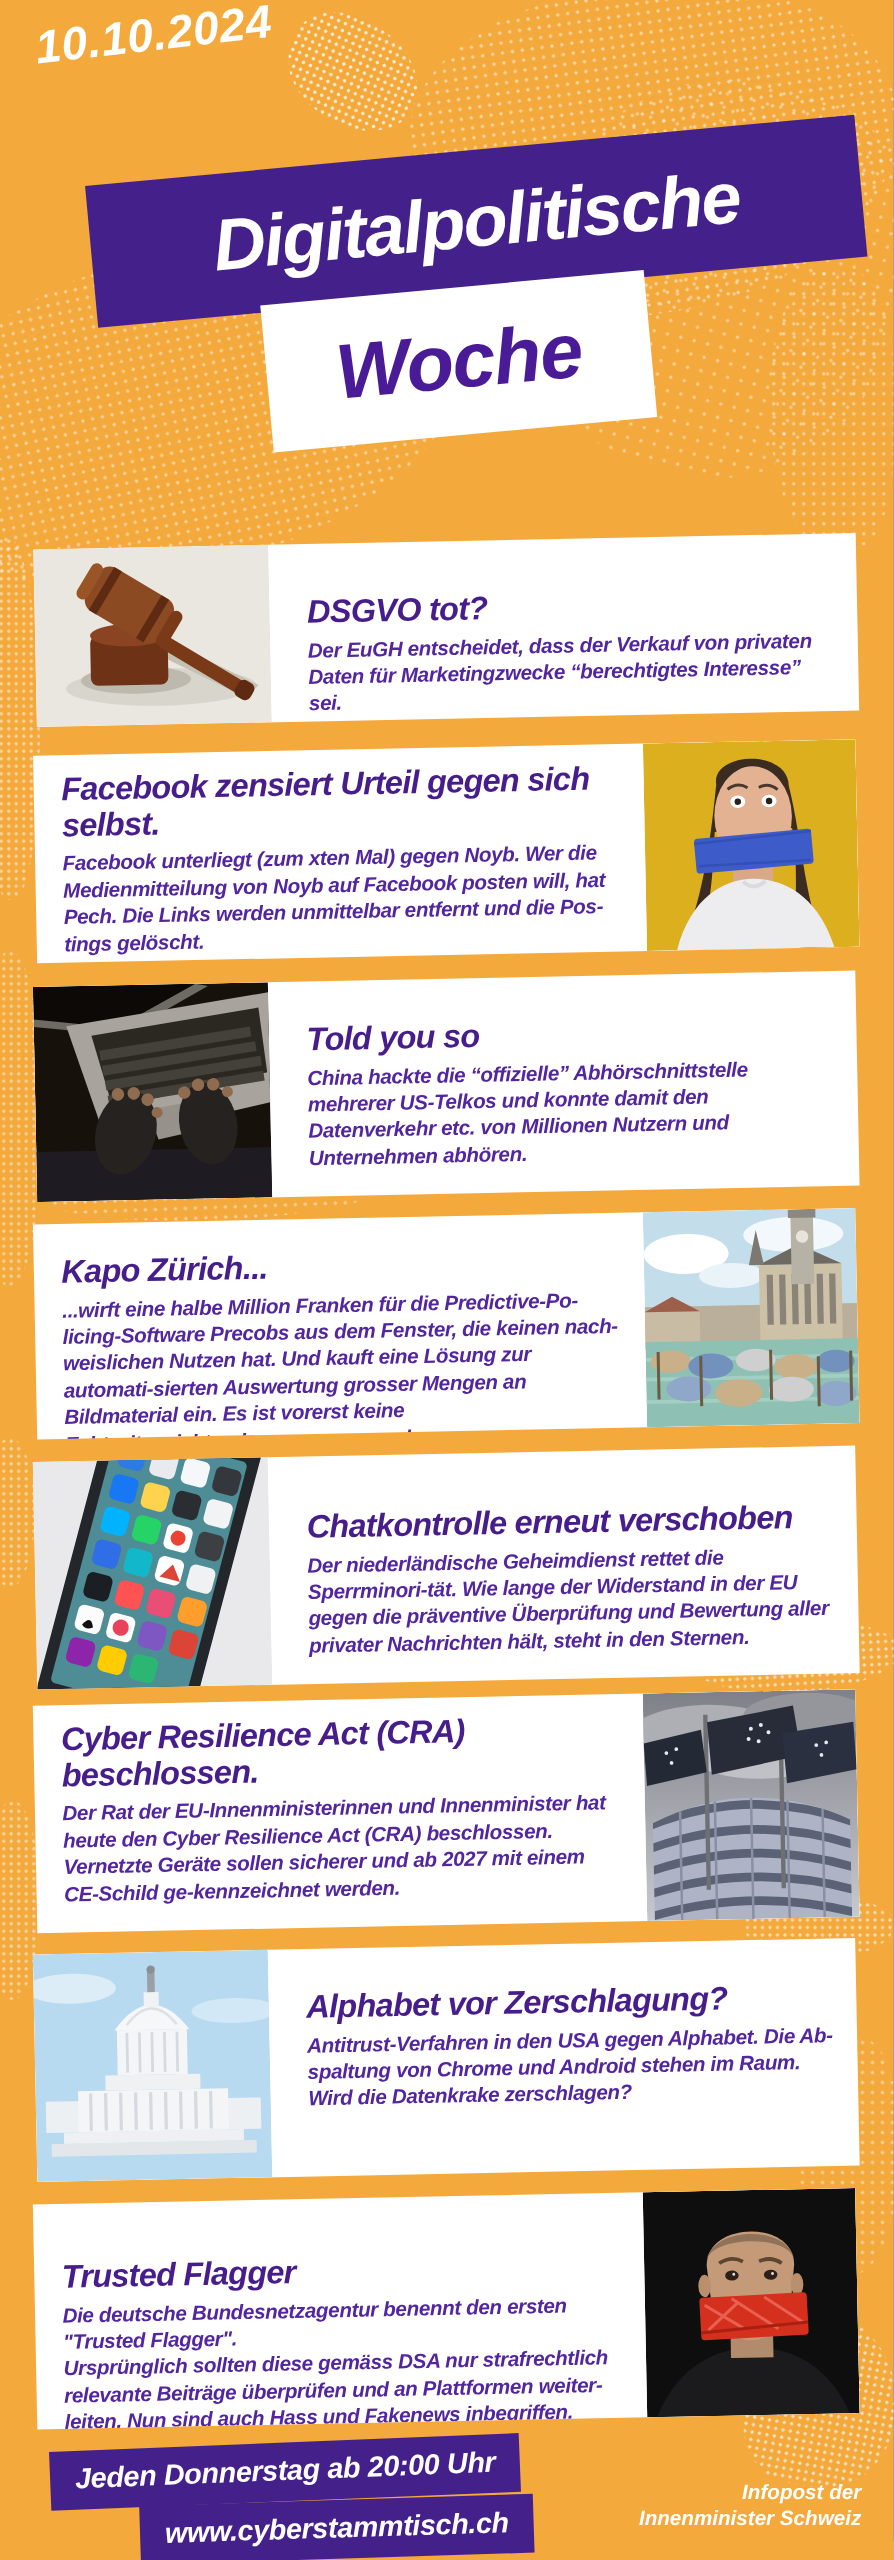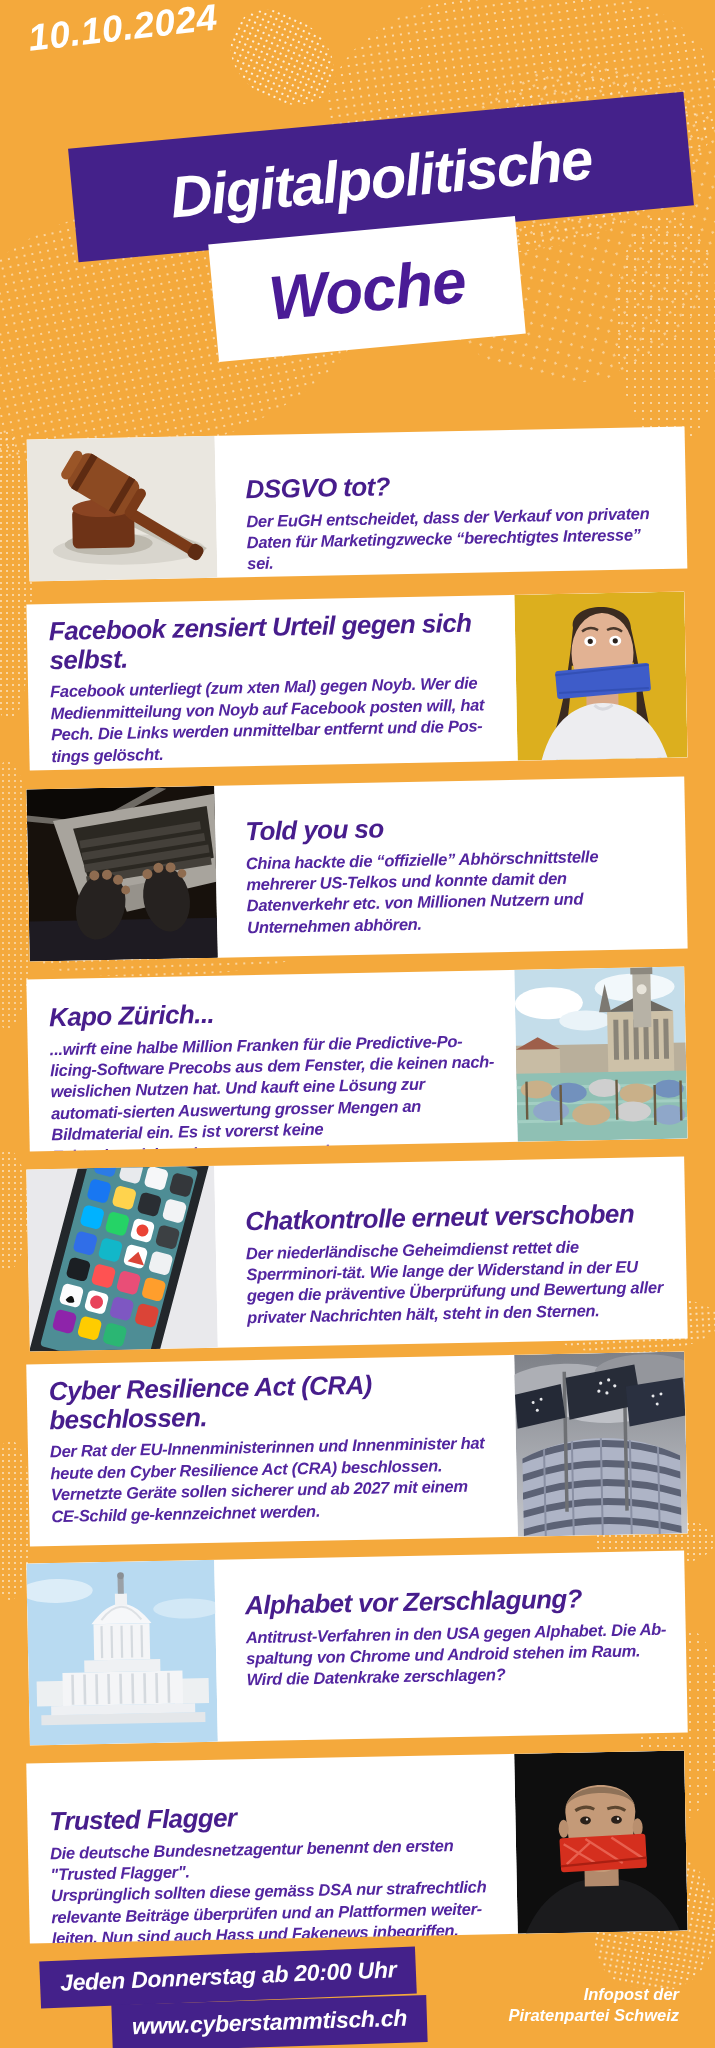--- a/index.html
+++ b/index.html
@@ -76,21 +76,21 @@
 
   
   .fbanner {
     position:absolute; background:#44218A; color:#ffffff;
     font-style:italic; font-weight:700; font-size:23px;
     padding:9px 20px 11px; white-space:nowrap; letter-spacing:-0.3px;
   }
   .f-schedule { left:40px;  top:1954px; transform:rotate(-2.3deg); }
   .f-site     { left:112px; top:2000px; transform:rotate(-1.8deg); }
   .credit {
-    position:absolute; right:36px; top:1984px; text-align:right;
+    position:absolute; right:26px; top:1984px; text-align:right;
     color:#ffffff; font-size:16.5px; font-weight:700; font-style:italic; line-height:1.3;
   }
 </style>
 </head>
 <body>
 
 <div class="poster">
 
   <div class="tex" style="left:330px; top:-10px;  width:390px; height:260px; opacity:.55; transform:rotate(-8deg);  border-radius:45% 55% 60% 40%;"></div>
   <div class="tex sparse" style="left:420px; top:60px;   width:300px; height:320px; opacity:.45; transform:rotate(14deg);  border-radius:60% 40% 50% 50%;"></div>
@@ -444,16 +444,16 @@
   </section>
 
   <div class="fbanner f-schedule">
     <span>Jeden Donnerstag ab 20:00 Uhr</span>
   </div>
   <div class="fbanner f-site">
     <span>www.cyberstammtisch.ch</span>
   </div>
   <div class="credit">
     <div>Infopost der</div>
-    <div>Piratenpartei Schweiz</div>
+    <div>Innenminister Schweiz</div>
   </div>
 
 </div>
 
 </body></html>

